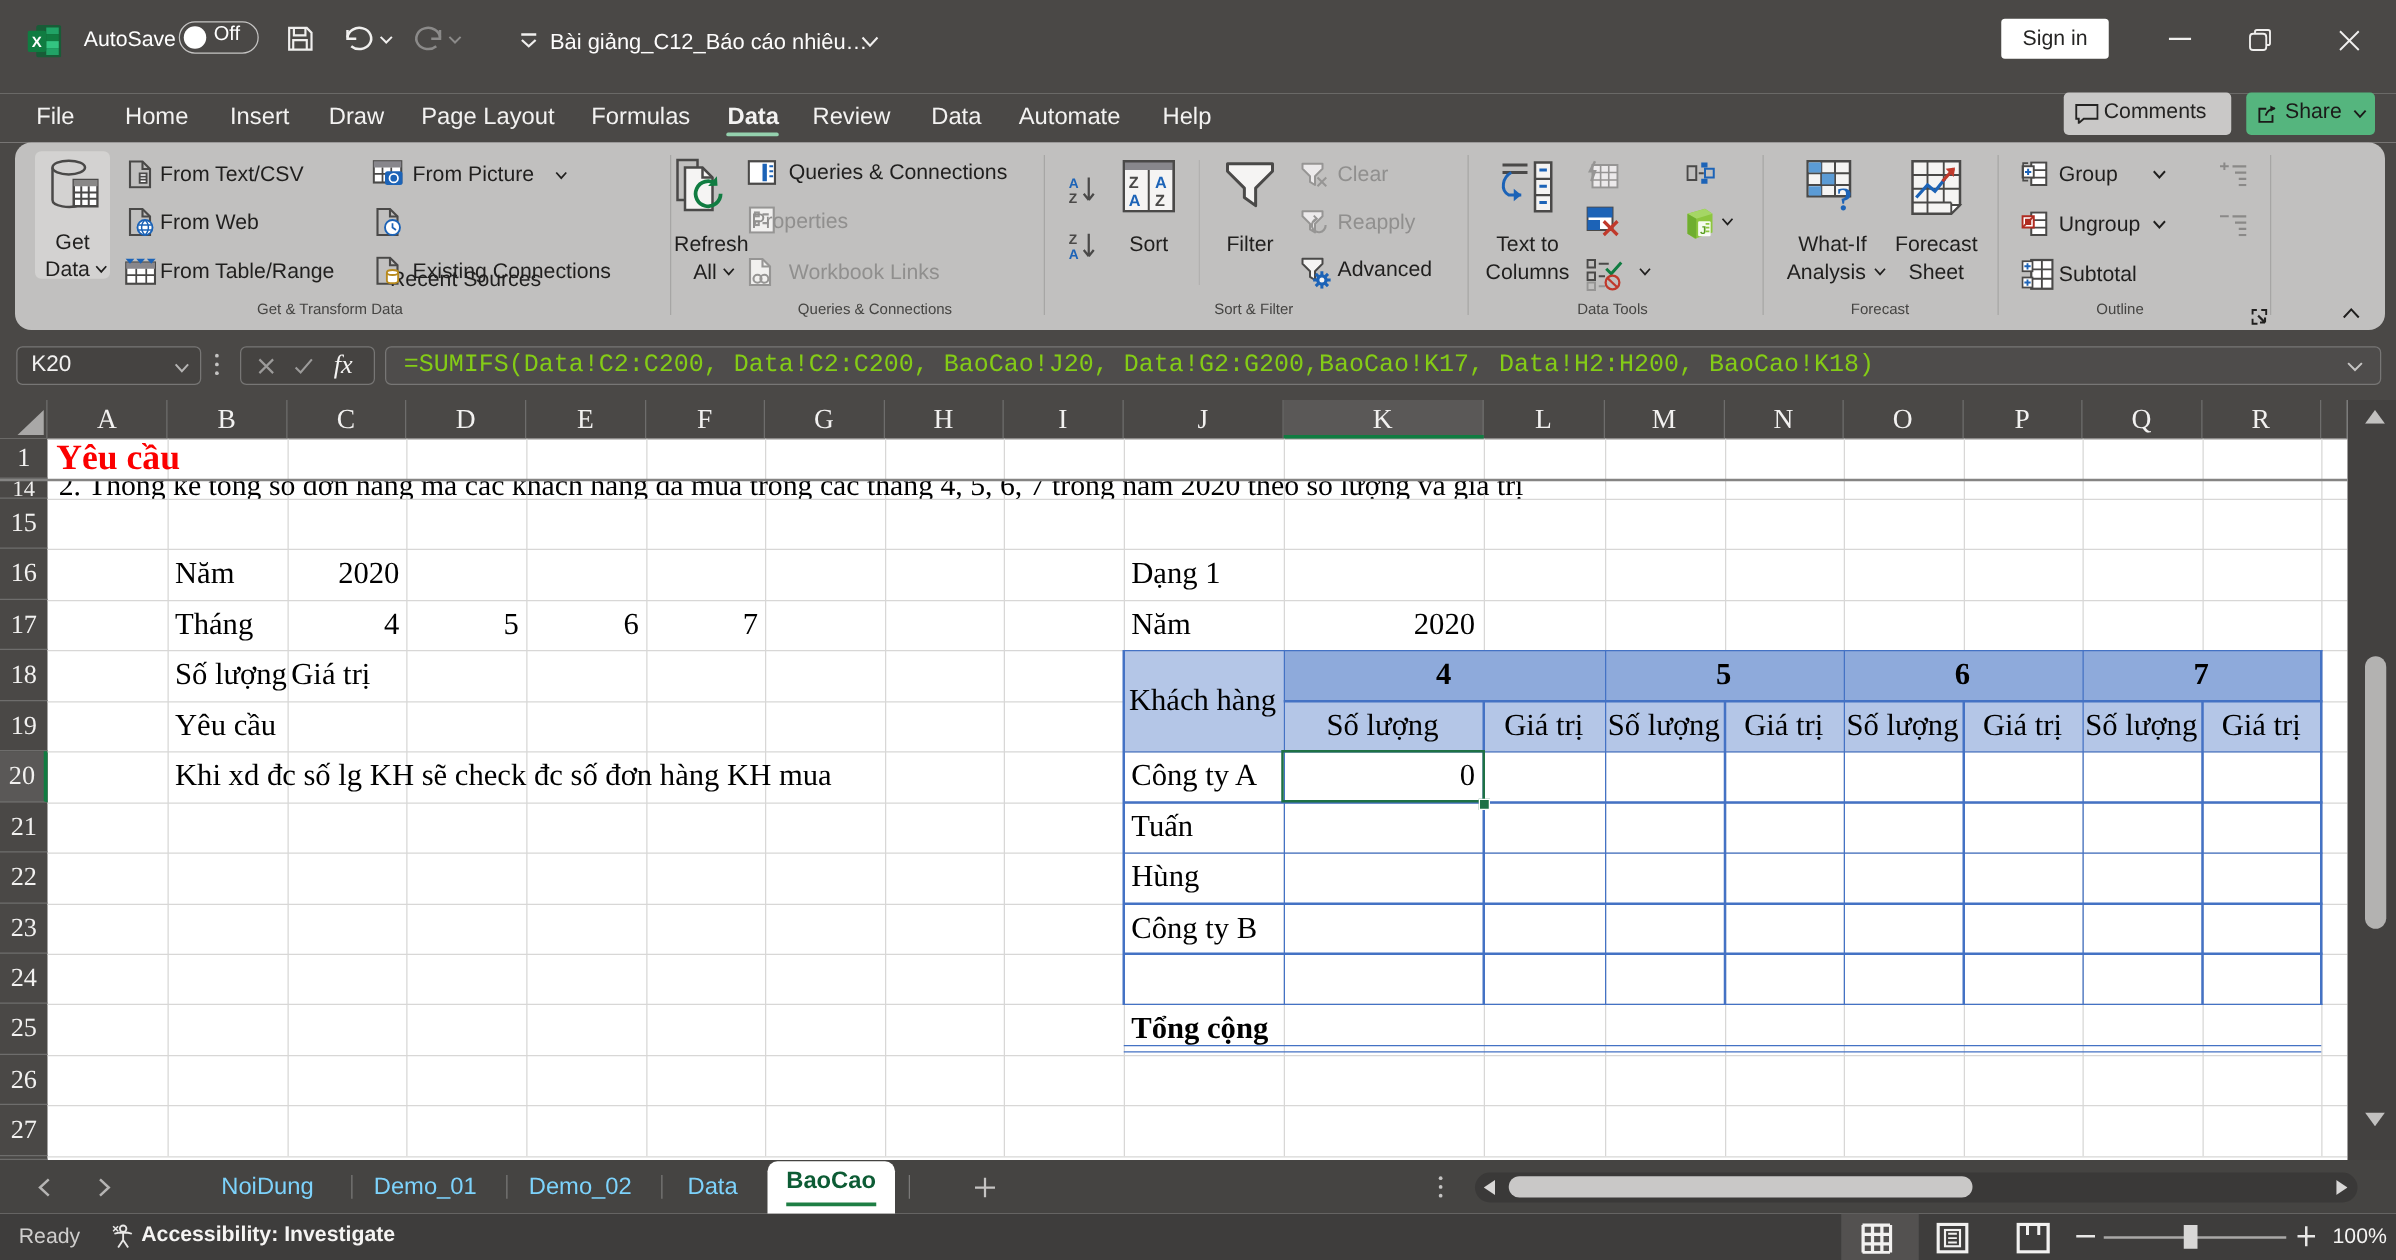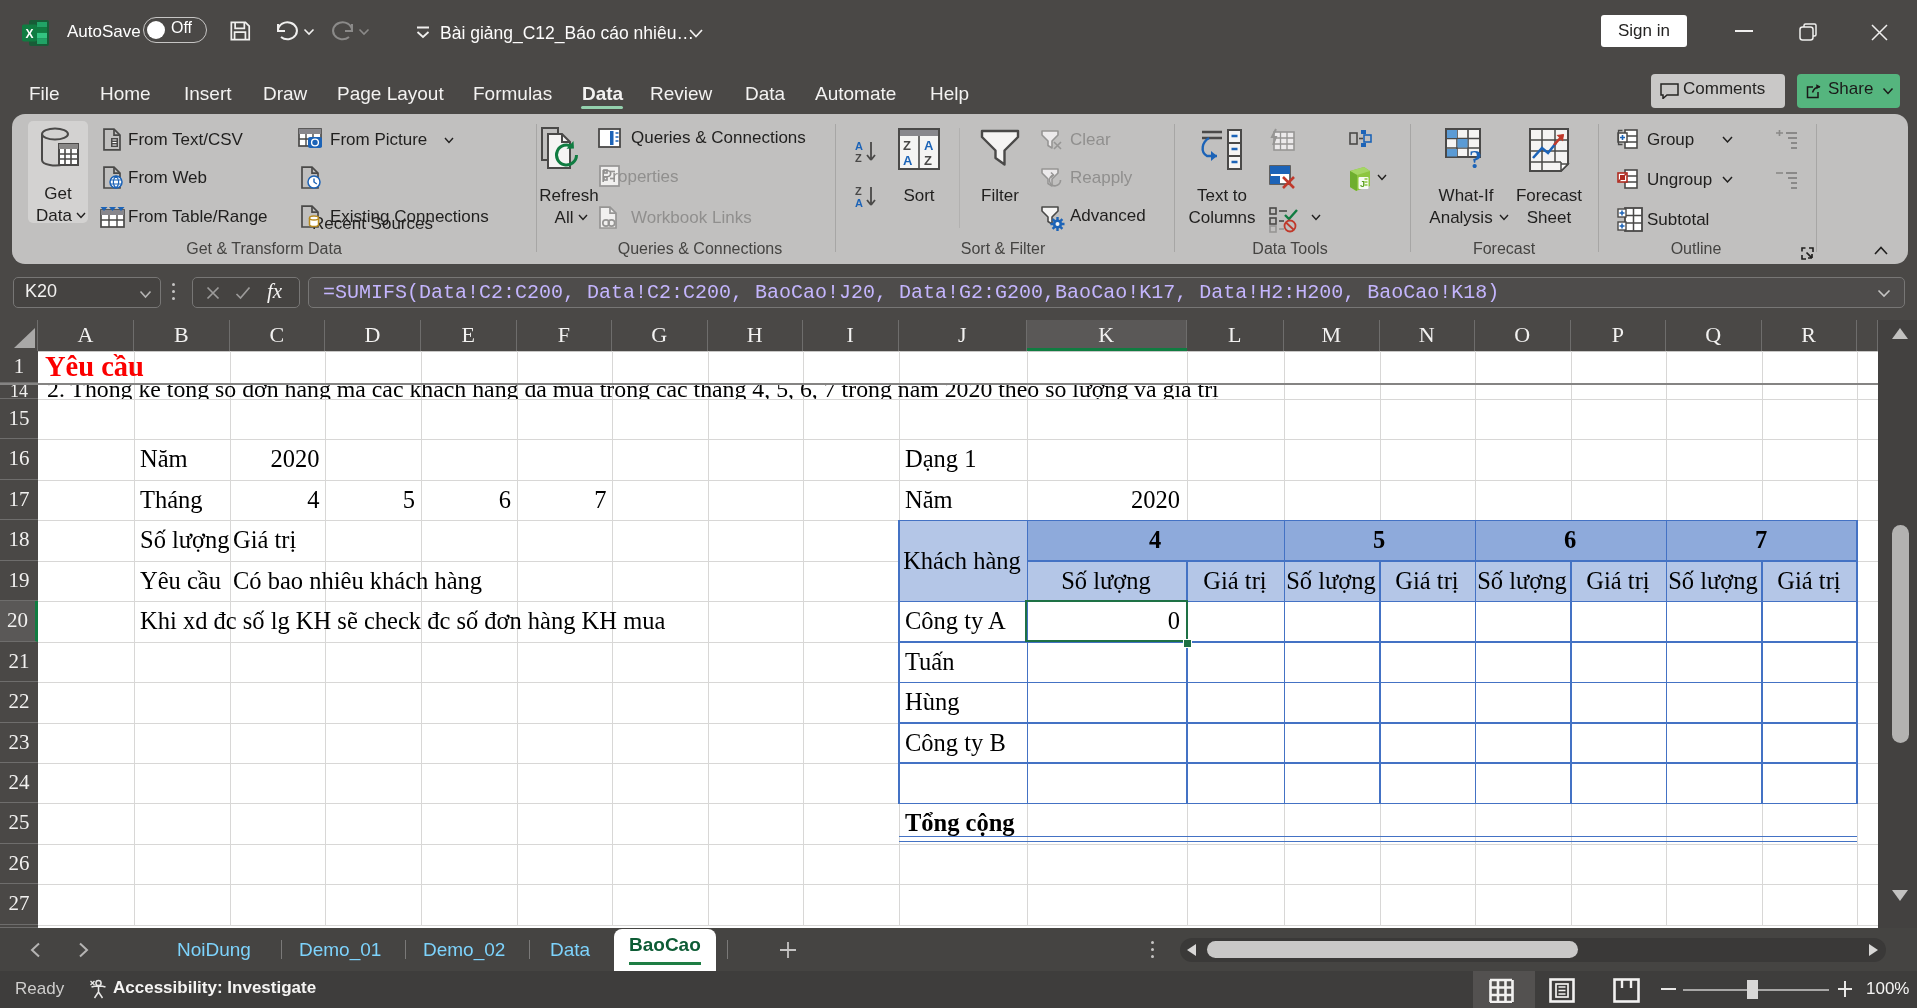--- a/index.html
+++ b/index.html
@@ -6,21 +6,21 @@
 #app{position:relative;width:1917px;height:1008px;overflow:hidden;background:#fff;
   font-family:"Liberation Sans",sans-serif;}
 .abs{position:absolute;}
 
 #titlebar{position:absolute;left:0;top:0;width:1917px;height:75px;background:#4a4846;}
 #menubar{position:absolute;left:0;top:75px;width:1917px;height:39px;background:#4a4846;}
 .mtab{position:absolute;top:0;height:37px;line-height:37px;color:#f3f2f1;font-size:19px;}
 
 #ribbon{position:absolute;left:12px;top:114px;width:1896px;height:150px;background:#c1c0bf;border-radius:13px;}
 .rsep{position:absolute;top:10px;width:1px;height:128px;background:#a7a6a5;}
-.rlabel{position:absolute;font-size:16px;color:#454442;white-space:nowrap;transform:translateX(-50%);top:126px;}
+.rlabel{position:absolute;font-size:12px;color:#454442;white-space:nowrap;transform:translateX(-50%);top:126px;}
 .rbtxt{position:absolute;font-size:17px;color:#201f1e;white-space:nowrap;}
 .rgray{color:#908f8e;}
 .bigtxt{position:absolute;font-size:17px;color:#201f1e;white-space:nowrap;transform:translateX(-50%);text-align:center;}
 
 #fbar{position:absolute;left:0;top:264px;width:1917px;height:56px;background:#4a4846;}
 .fbox{position:absolute;top:13px;height:31px;background:#454341;border:1px solid #777675;border-radius:5px;box-sizing:border-box;}
 
 #grid{position:absolute;left:0;top:320px;width:1878px;height:608px;background:#fff;overflow:hidden;}
 #colhdr{position:absolute;left:0;top:0;width:1878px;height:31px;background:#4a4846;}
 .ch{position:absolute;top:0;height:31px;border-right:1px solid #6e6d6c;box-sizing:border-box;
@@ -459,21 +459,21 @@
     <div class="fbox" style="left:192px;width:108px;">
       <svg class="abs" style="left:13px;top:8px" width="14" height="14" viewBox="0 0 14 14" stroke="#9c9b9a" stroke-width="1.7">
           <path d="M1.5 1.5 L12.5 12.5 M12.5 1.5 L1.5 12.5"></path>
         </svg>
       <svg class="abs" style="left:42px;top:8px" width="16" height="14" viewBox="0 0 16 14" fill="none" stroke="#9c9b9a" stroke-width="1.7">
           <path d="M1.5 8 L5.5 12 L14.5 1.5"></path>
         </svg>
       <div class="abs" style="left:74px;top:1px;color:#f5f4f3;font-family:'Liberation Serif',serif;font-style:italic;font-size:21px;"><i>f</i>x</div>
     </div>
     <div class="fbox" style="left:308px;width:1597px;background:#4e4c4b;">
-      <div class="abs" style="left:14px;top:3px;color:#c4b5fd;font-family:'Liberation Mono',monospace;font-size:20px;letter-spacing:0px;white-space:pre;">=SUMIFS(Data!C2:C200, Data!C2:C200, BaoCao!J20, Data!G2:G200,BaoCao!K17, Data!H2:H200, BaoCao!K18)</div>
+      <div class="abs" style="left:14px;top:3px;color:#84cc16;font-family:'Liberation Mono',monospace;font-size:20px;letter-spacing:0px;white-space:pre;">=SUMIFS(Data!C2:C200, Data!C2:C200, BaoCao!J20, Data!G2:G200,BaoCao!K17, Data!H2:H200, BaoCao!K18)</div>
       <svg class="abs" style="left:1568px;top:11px" width="14" height="9" viewBox="0 0 14 9" fill="none" stroke="#c5c4c3" stroke-width="1.6">
           <path d="M1.5 1.5 L7 7 L12.5 1.5"></path>
         </svg>
     </div>
   </div>
   <div id="grid">
     <div id="colhdr">
       <div class="ch" style="left:0;width:38px;"><svg width="38" height="31">
             <path d="M35 8 L35 28 L14 28 Z" fill="#a9a8a7"></path>
           </svg></div>
@@ -563,21 +563,20 @@
     <div class="cell" style="left:140px;top:159.5px;height:40.5px;line-height:40px;">Tháng</div>
     <div class="cell rt" style="left:229.5px;top:159.5px;height:40.5px;line-height:40px;width:90px;">4</div>
     <div class="cell rt" style="left:325px;top:159.5px;height:40.5px;line-height:40px;width:90px;">5</div>
     <div class="cell rt" style="left:421px;top:159.5px;height:40.5px;line-height:40px;width:90px;">6</div>
     <div class="cell rt" style="left:516.5px;top:159.5px;height:40.5px;line-height:40px;width:90px;">7</div>
     <div class="cell" style="left:905px;top:159.5px;height:40.5px;line-height:40px;">Năm</div>
     <div class="cell rt" style="left:1027px;top:159.5px;height:40.5px;line-height:40px;width:153px;">2020</div>
     <div class="cell" style="left:140px;top:200px;height:40.5px;line-height:40px;">Số lượng</div>
     <div class="cell" style="left:233px;top:200px;height:40.5px;line-height:40px;">Giá trị</div>
     <div class="cell" style="left:140px;top:240.5px;height:40.5px;line-height:40px;">Yêu cầu</div>
-    <div class="cell" style="left:233px;top:240.5px;height:40.5px;line-height:40px;">Có bao nhiêu khách hàng</div>
     <div class="cell" style="left:140px;top:281px;height:40.5px;line-height:40px;">Khi xd đc số lg KH sẽ check đc số đơn hàng KH mua</div>
 
     <div class="tblfill" style="left:898.5px;top:200px;width:128.5px;height:81px;background:#b4c6e7;"></div>
     <div class="tblfill" style="left:1027px;top:200px;width:829.5px;height:40.5px;background:#8eaadb;"></div>
     <div class="tblfill" style="left:1027px;top:240.5px;width:829.5px;height:40.5px;background:#b4c6e7;"></div>
 
     <div class="tbh" style="left:898.5px;top:199.5px;width:959.5px;height:1.5px;"></div>
     <div class="tbh" style="left:1027px;top:240px;width:831px;height:1.5px;"></div>
     <div class="tbh" style="left:898.5px;top:280.5px;width:959.5px;height:1.5px;"></div>
     <div class="tbh" style="left:898.5px;top:321px;width:959.5px;height:1.5px;"></div>

